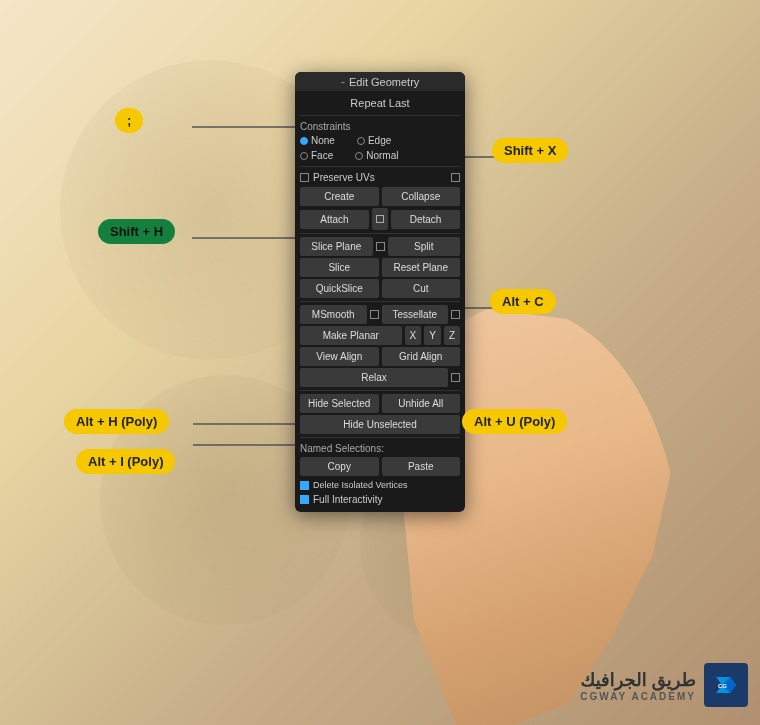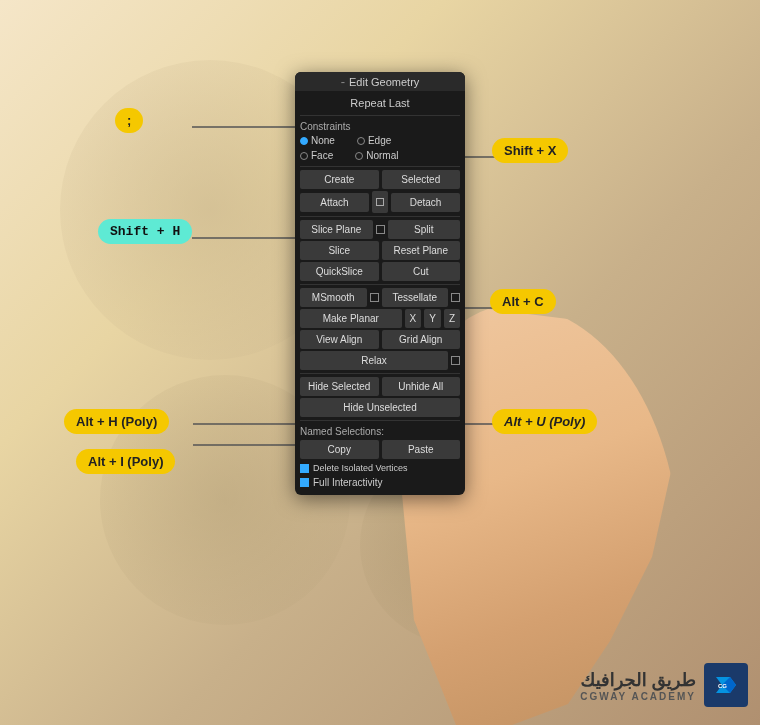--- a/index.html
+++ b/index.html
@@ -189,23 +189,22 @@
       padding: 5px 12px;
       font-size: 13px;
       font-weight: bold;
       white-space: nowrap;
     }
     .annotation-yellow {
       background: #f5c800;
       color: #222;
     }
     .annotation-cyan {
-      background: #5eead4;
+      background: #15803d;
       color: #111;
-      font-family: Liberation Mono, monospace;
     }
 
     
     .logo-area {
       position: absolute;
       bottom: 18px;
       right: 12px;
       display: flex;
       align-items: center;
       gap: 8px;
@@ -299,23 +298,28 @@
       <div class="radio-item">
         <span class="radio-circle"></span>
         <span>Face</span>
       </div>
       <div class="radio-item">
         <span class="radio-circle"></span>
         <span>Normal</span>
       </div>
     </div>
     <hr class="divider">
+    <div class="preserve-row">
+      <span class="checkbox-sq"></span>
+      <span>Preserve UVs</span>
+      <span class="checkbox-sq" style="margin-left:auto"></span>
+    </div>
     <div class="btn-row">
       <button class="btn">Create</button>
-      <button class="btn">Selected</button>
+      <button class="btn">Collapse</button>
     </div>
     <div class="btn-icon-row">
       <button class="btn">Attach</button>
       <button class="btn-sq">
           <span class="sq-icon"></span>
         </button>
       <button class="btn">Detach</button>
     </div>
     <hr class="divider">
     <div class="btn-icon-row">
@@ -390,21 +394,21 @@
 </div>
 
 <div class="annotation annotation-yellow" style="left:490px; top:289px;">
   <span>Alt + C</span>
 </div>
 
 <div class="annotation annotation-yellow" style="left:64px; top:409px;">
   <span>Alt + H (Poly)</span>
 </div>
 
-<div class="annotation annotation-yellow" style="left:492px; top:409px;font-style:italic;">
+<div class="annotation annotation-yellow" style="left:462px; top:409px;">
   <span>Alt + U (Poly)</span>
 </div>
 
 <div class="annotation annotation-yellow" style="left:76px; top:449px;">
   <span>Alt + I (Poly)</span>
 </div>
 
 <div class="logo-area">
   <div class="logo-text">
     <div class="logo-arabic">طريق الجرافيك</div>

